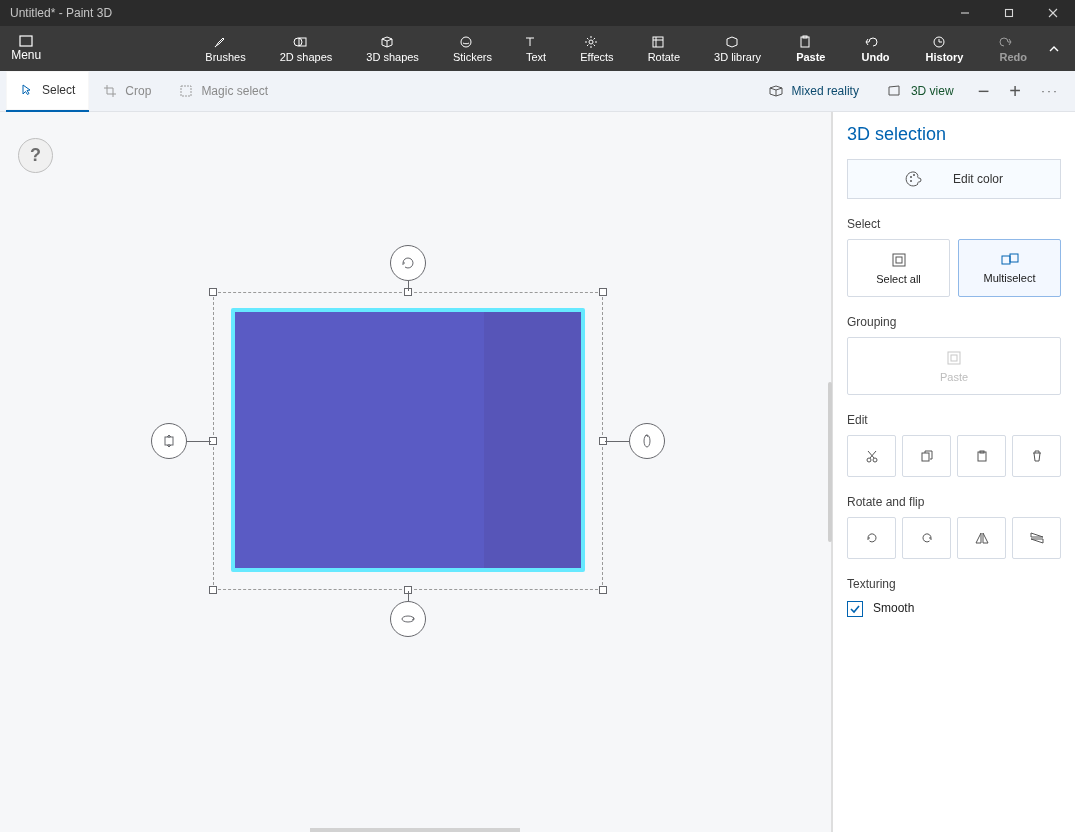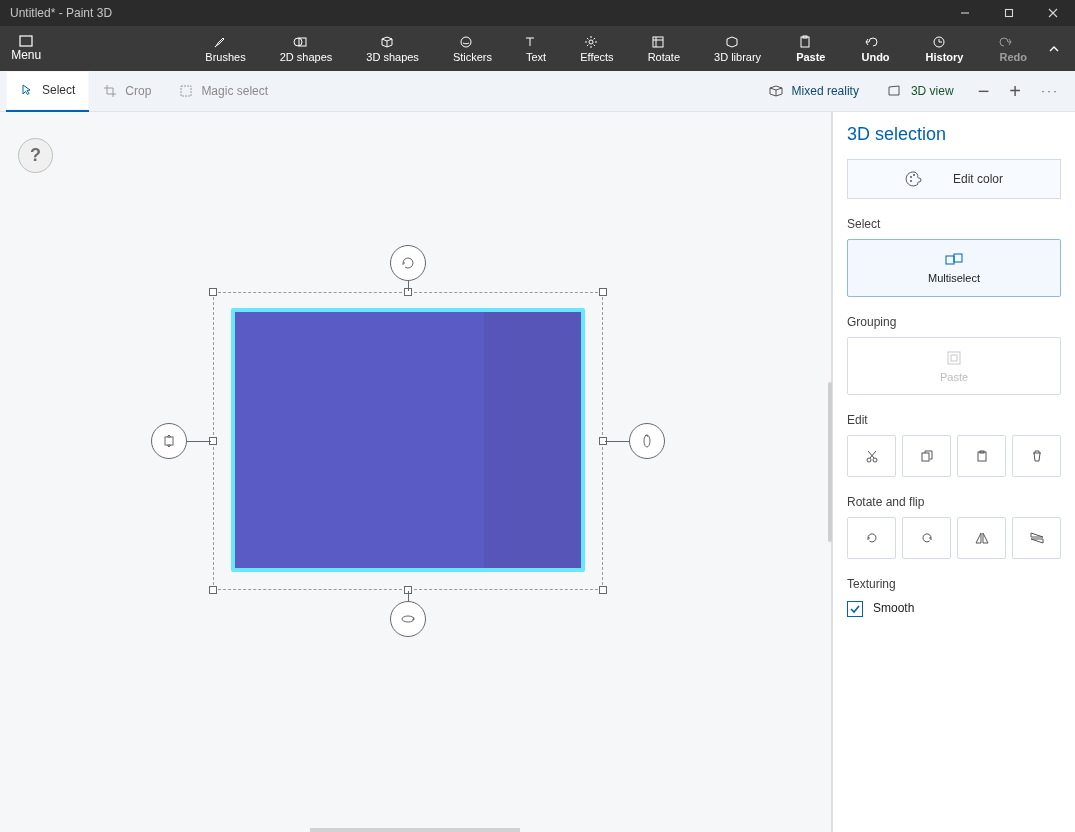--- a/index.html
+++ b/index.html
@@ -414,20 +414,27 @@
           <path d="M9 2a7 7 0 1 0 4 12c-1-1 0-2 1-2a2 2 0 0 0 0-4c-1 0-2-1-1-2 0 0-1-4-4-4z" fill="none" stroke="#555"></path>
           <circle cx="6" cy="7" r="1" fill="#555"></circle>
           <circle cx="9" cy="5" r="1" fill="#555"></circle>
           <circle cx="6" cy="11" r="1" fill="#555"></circle>
         </svg>
       <span>Edit color</span>
     </div>
 
     <div class="section-label">Select</div>
     <div class="btn-row">
+      <div class="cell-btn">
+        <svg width="16" height="16" viewBox="0 0 16 16">
+            <rect x="2" y="2" width="12" height="12" fill="none" stroke="#555"></rect>
+            <rect x="5" y="5" width="6" height="6" fill="none" stroke="#555"></rect>
+          </svg>
+        <span>Select all</span>
+      </div>
       <div class="cell-btn selected">
         <svg width="18" height="14" viewBox="0 0 18 14">
             <rect x="1" y="3" width="8" height="8" fill="none" stroke="#0063b1"></rect>
             <rect x="9" y="1" width="8" height="8" fill="none" stroke="#0063b1"></rect>
           </svg>
         <span>Multiselect</span>
       </div>
     </div>
 
     <div class="section-label">Grouping</div>

